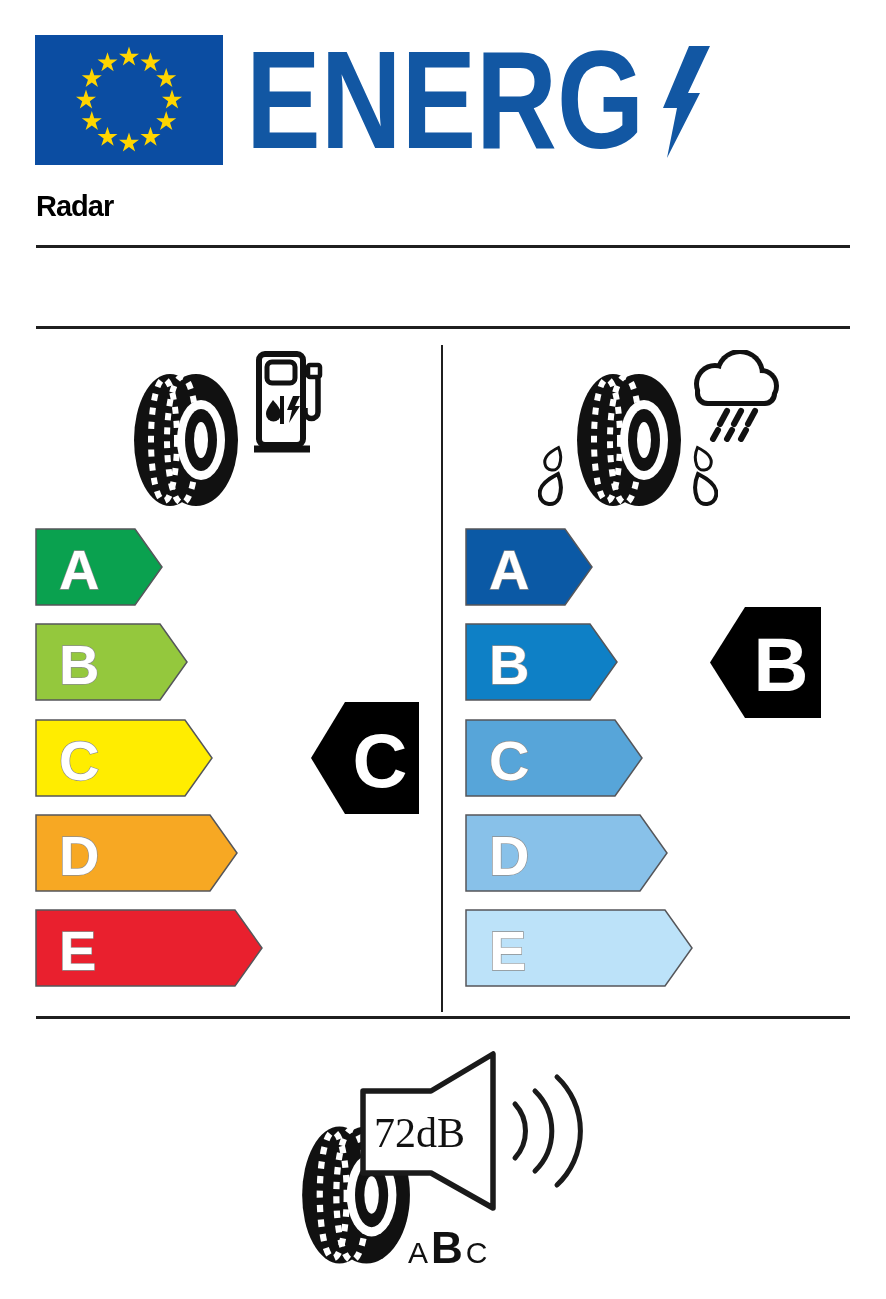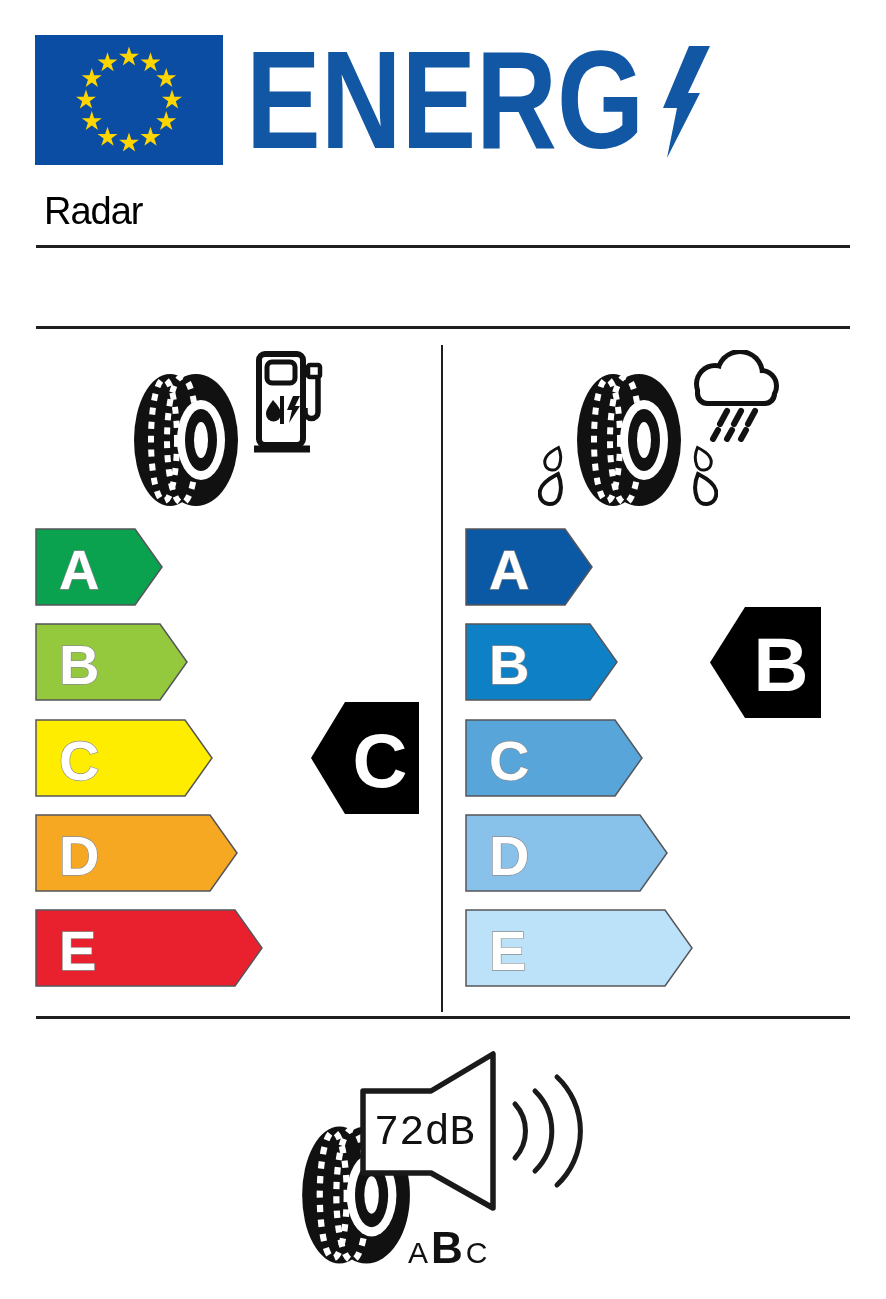--- a/index.html
+++ b/index.html
@@ -1,29 +1,29 @@
 <!DOCTYPE html>
 <html><head>
 <meta charset="utf-8">
 <style>
   html,body{margin:0;padding:0;background:#fff;}
   .label{position:relative;width:886px;height:1299px;background:#fff;overflow:hidden;
          font-family:"Liberation Sans",sans-serif;padding-left:24px;}
   .abs{position:absolute;}
   .hline{position:absolute;height:3px;background:#1f1f1f;left:36px;width:814px;}
   .vline{position:absolute;width:2px;background:#1f1f1f;}
-  .brand{position:absolute;left:36px;top:192px;font-size:38px;font-weight:normal;color:#000;
-         letter-spacing:-1px;line-height:1;margin-left:8px;}
+  .brand{position:absolute;left:36px;top:192px;font-size:29px;font-weight:bold;color:#000;
+         letter-spacing:-1px;line-height:1;}
   .bar{position:absolute;left:0;}
   .bar-letter{font-family:"Liberation Sans",sans-serif;font-size:56px;font-weight:bold;
               fill:#fff;stroke:#8d8d8d;stroke-width:1.3px;paint-order:stroke;}
   .ind-letter{font-family:"Liberation Sans",sans-serif;font-size:76px;font-weight:bold;fill:#fff;}
   .scale{position:absolute;top:528px;width:280px;height:460px;}
   .noise-db{position:absolute;left:374px;top:1112px;font-size:42px;color:#111;
-            font-family:Liberation Mono, monospace;line-height:1;}
+            font-family:Liberation Serif, serif;line-height:1;}
   .noise-letters{position:absolute;left:408px;top:1226px;display:flex;align-items:baseline;
                  gap:3px;color:#111;line-height:1;}
   .noise-letters span{font-size:30px;}
   .noise-letters span.active{font-size:44px;font-weight:bold;}
   svg{display:block;}
 </style>
 </head>
 <body>
 
 <div class="label">

